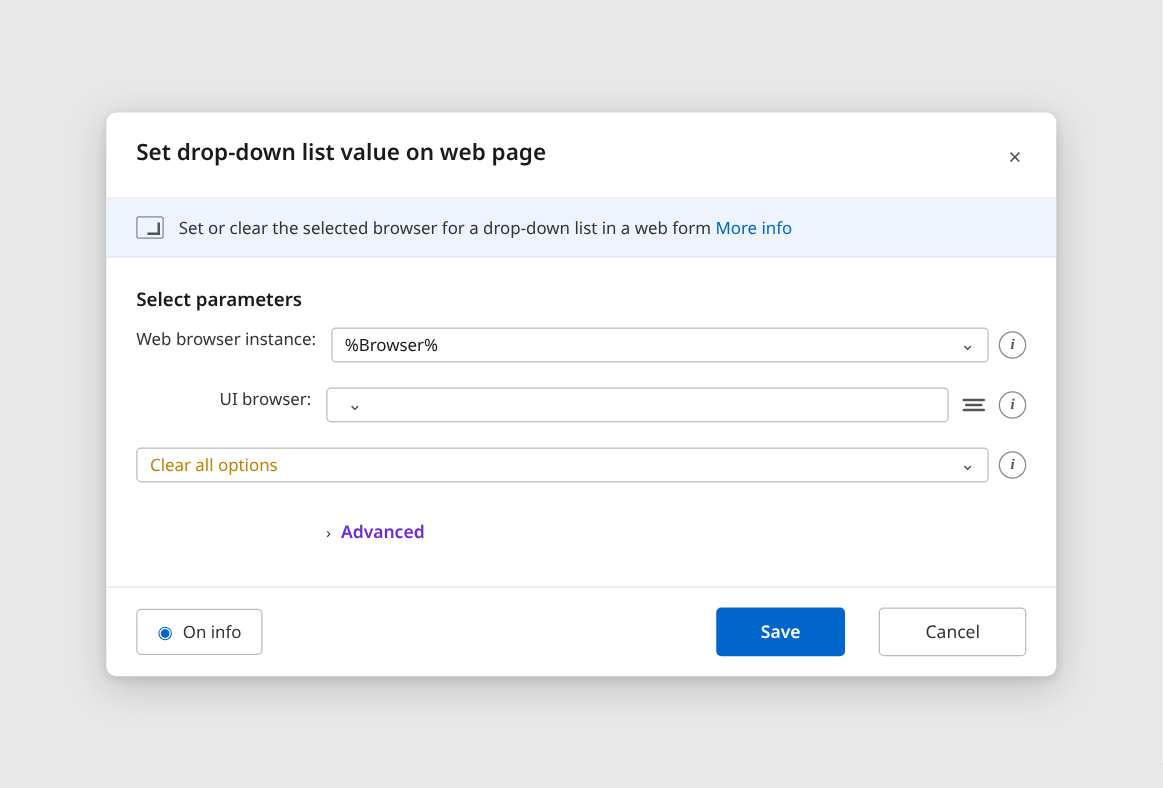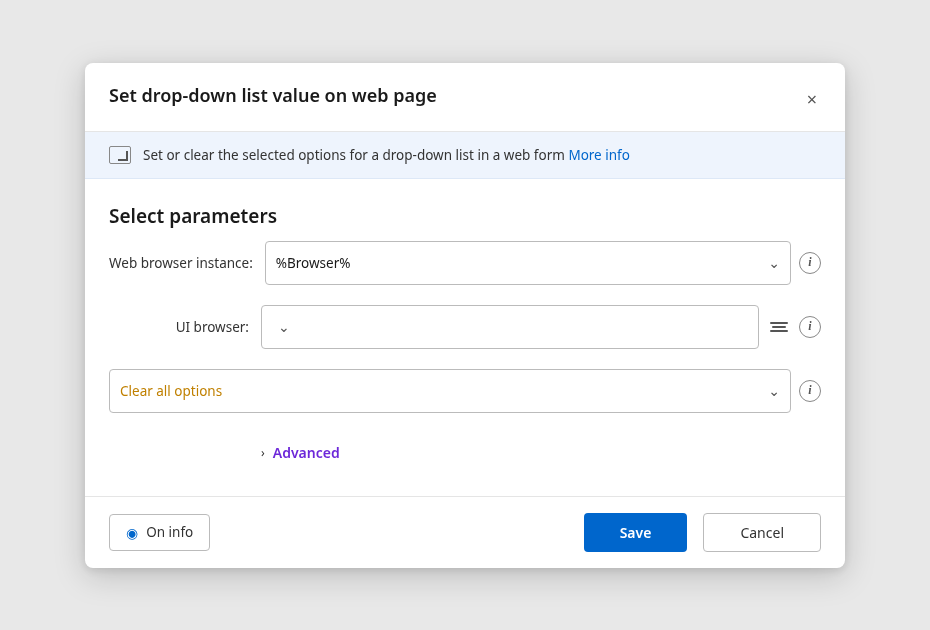--- a/index.html
+++ b/index.html
@@ -97,29 +97,28 @@
       color: #0066cc;
       text-decoration: none;
       font-size: 13.5px;
     }
 
     .dialog-body {
       padding: 24px 24px 16px 24px;
     }
 
     .section-title {
-      font-size: 19px;
+      font-size: 15px;
       font-weight: 600;
       color: #1a1a1a;
       margin-bottom: 12px;
     }
 
     .form-row {
       display: flex;
-      align-items: center;
       margin-bottom: 20px;
       gap: 12px;
     }
 
     .form-label {
       font-size: 13.5px;
       color: #333;
       min-width: 140px;
       text-align: right;
       flex-shrink: 0;
@@ -127,21 +126,21 @@
 
     .form-control-wrap {
       display: flex;
       align-items: center;
       gap: 8px;
       flex: 1;
     }
 
     .dropdown {
       flex: 1;
-      height: 44px;
+      height: 28px;
       border: 1.5px solid #bbb;
       border-radius: 4px;
       padding: 0 10px;
       font-size: 13.5px;
       background: #fff;
       display: flex;
       align-items: center;
       justify-content: space-between;
       cursor: pointer;
       color: #1a1a1a;
@@ -247,21 +246,21 @@
       cursor: pointer;
     }
 
     .shield-icon {
       color: #0066cc;
       font-size: 14px;
     }
 
     .footer-right {
       display: flex;
-      gap: 16px;
+      gap: 27px;
     }
 
     .btn-save {
       background: #0066cc;
       color: #fff;
       border: none;
       border-radius: 4px;
       padding: 9px 36px;
       font-size: 14px;
       font-weight: 600;
@@ -286,21 +285,21 @@
   <div class="dialog-header">
     <span class="dialog-title">Set drop-down list value on web page</span>
     <button class="close-btn">
       <span>×</span>
     </button>
   </div>
 
   <div class="info-banner">
     <div class="info-banner-icon"></div>
     <span class="info-banner-text">
-      <span>Set or clear the selected options for a drop-down list in a web form</span>
+      <span>Set or clear the selected browser for a drop-down list in a web form</span>
       <a href="#" class="info-banner-link">More info</a>
     </span>
   </div>
 
   <div class="dialog-body">
     <div class="section-title">Select parameters</div>
 
     <div class="form-row">
       <label class="form-label">Web browser instance:</label>
       <div class="form-control-wrap">

